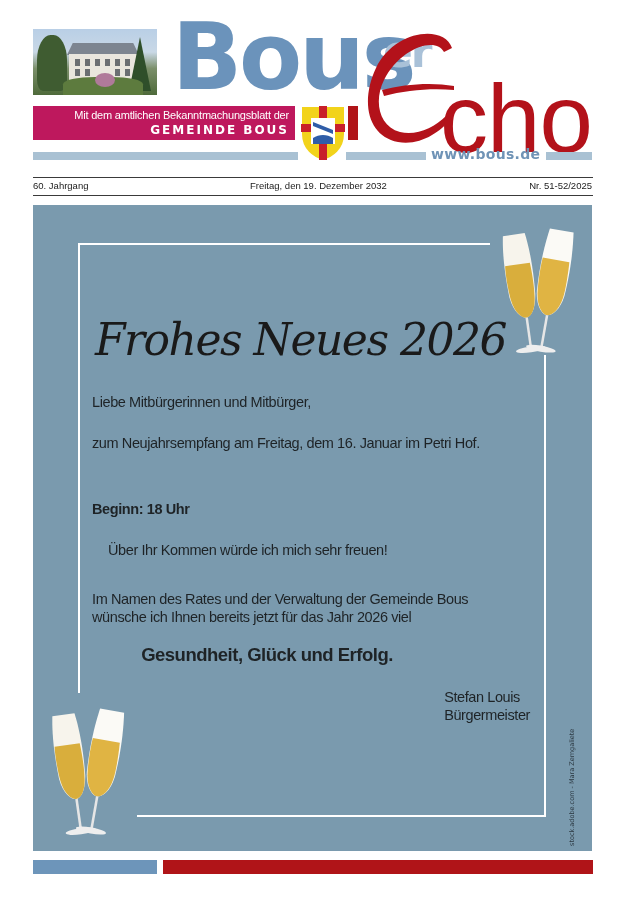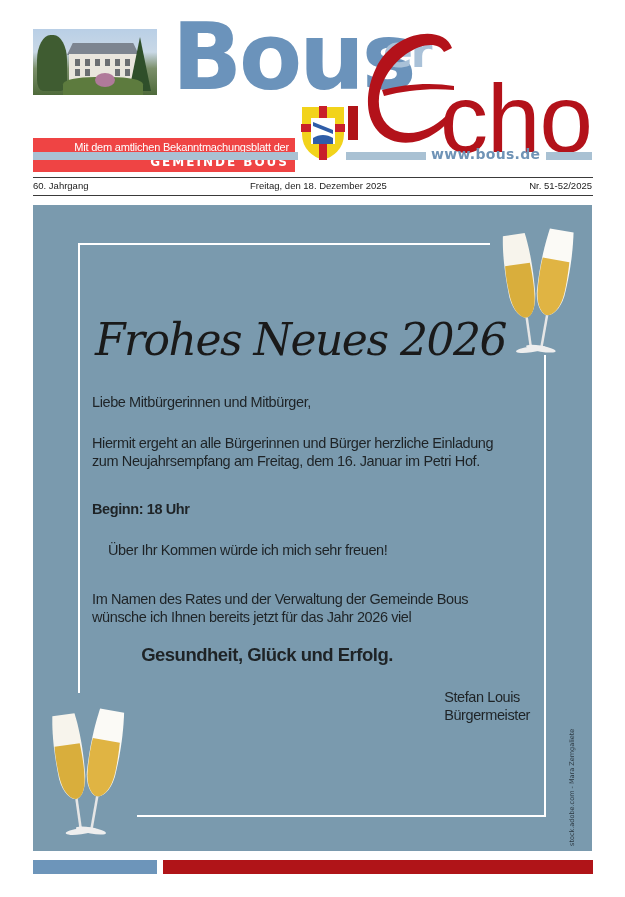--- a/index.html
+++ b/index.html
@@ -23,21 +23,21 @@
   .photo .bush2 { position: absolute; left: 62px; top: 44px; width: 20px; height: 14px; background: #b07a9a; border-radius: 50%; }
 
   .bous { left: 172px; top: 12px; font-family: "DejaVu Sans", sans-serif; font-weight: bold;
           font-size: 92px; line-height: 92px; color: #6b93bb; letter-spacing: -3px; }
   .er { left: 383px; top: 30px; font-family: "DejaVu Sans", sans-serif; font-weight: bold; font-size: 44px;
         line-height: 44px; color: #a9c1d8; letter-spacing: -2px; }
   .echo-e { left: 354px; top: 28px; }
   .echo-rest { left: 440px; top: 48px; font-family: "Liberation Sans", sans-serif; font-size: 96px; line-height: 96px;
                color: #b3121a; font-weight: normal; letter-spacing: -1px; margin-top: 23px; }
 
-  .redbar { left: 33px; top: 106px; width: 262px; height: 34px; background: #ef4444; color: #fff; text-align: right; margin-top: 32px; }
+  .redbar { left: 33px; top: 106px; width: 262px; height: 34px; background: #be185d; color: #fff; text-align: right; }
   .redbar .l1 { position: absolute; right: 6px; top: 3px; font-size: 11px; letter-spacing: -0.2px; white-space: nowrap; }
   .redbar .l2 { position: absolute; right: 6px; top: 17px; font-size: 12px; font-weight: bold; letter-spacing: 2px; white-space: nowrap;
                 font-family: "DejaVu Sans", sans-serif; }
   .redbar2 { left: 348px; top: 106px; width: 10px; height: 34px; background: #b01418; }
 
   .crest { left: 299px; top: 104px; width: 48px; height: 58px; }
 
   .lightbar-l { left: 33px; top: 152px; width: 265px; height: 8px; background: #a9c1d3; }
   .lightbar-m { left: 346px; top: 152px; width: 80px; height: 8px; background: #a9c1d3; }
   .website { left: 431px; top: 146px; font-family: "DejaVu Sans", sans-serif; font-weight: bold; font-size: 14px; color: #6f93b6;
@@ -127,21 +127,21 @@
   <path d="M14 34 C 20 30, 28 30, 34 34 L34 40 L14 40 Z" fill="#2f5da8"></path>
 </svg>
 
 <div class="abs lightbar-l"></div>
 <div class="abs lightbar-m"></div>
 <div class="abs website">www.bous.de</div>
 <div class="abs lightbar-r"></div>
 
 <div class="abs rule-top"></div>
 <div class="abs dl dl-left">60. Jahrgang</div>
-<div class="abs dl dl-mid">Freitag, den 18. Dezember 2025</div>
+<div class="abs dl dl-mid">Freitag, den 19. Dezember 2032</div>
 <div class="abs dl dl-right">Nr. 51-52/2025</div>
 <div class="abs rule-bot"></div>
 
 <div class="abs panel"></div>
 
 <div class="fr" style="left:78px;top:243px;width:412px;height:2px"></div>
 <div class="fr" style="left:78px;top:243px;width:2px;height:450px"></div>
 <div class="fr" style="left:544px;top:355px;width:2px;height:462px"></div>
 <div class="fr" style="left:137px;top:815px;width:409px;height:2px"></div>
 
@@ -172,21 +172,20 @@
     <path d="M46 34 C 45 48, 46 62, 47 70 C 49 84, 56 90, 60 90 C 64 90, 71 84, 73 70 C 74 62, 74 48, 73 34 Z" fill="#e0b443"></path>
     <rect x="59" y="90" width="2.5" height="32" fill="#e6e6e6"></rect>
     <ellipse cx="60" cy="124" rx="15" ry="3" fill="#eeeeee"></ellipse>
   </g>
 </svg>
 
 <div class="abs title">Frohes Neues 2026</div>
 
 <div class="abs body-text p1">Liebe Mitbürgerinnen und Mitbürger,</div>
 <div class="abs body-text p2">
-  <div>Hiermit ergeht an alle Bürgerinnen und Bürger herzliche Einladung</div>
   <div>zum Neujahrsempfang am Freitag, dem 16. Januar im Petri Hof.</div>
 </div>
 <div class="abs body-text bold p3">Beginn: 18 Uhr</div>
 <div class="abs body-text p4">Über Ihr Kommen würde ich mich sehr freuen!</div>
 <div class="abs body-text p5">
   <div>Im Namen des Rates und der Verwaltung der Gemeinde Bous</div>
   <div>wünsche ich Ihnen bereits jetzt für das Jahr 2026 viel</div>
 </div>
 <div class="abs body-text bold p6">Gesundheit, Glück und Erfolg.</div>
 <div class="abs body-text sig">

